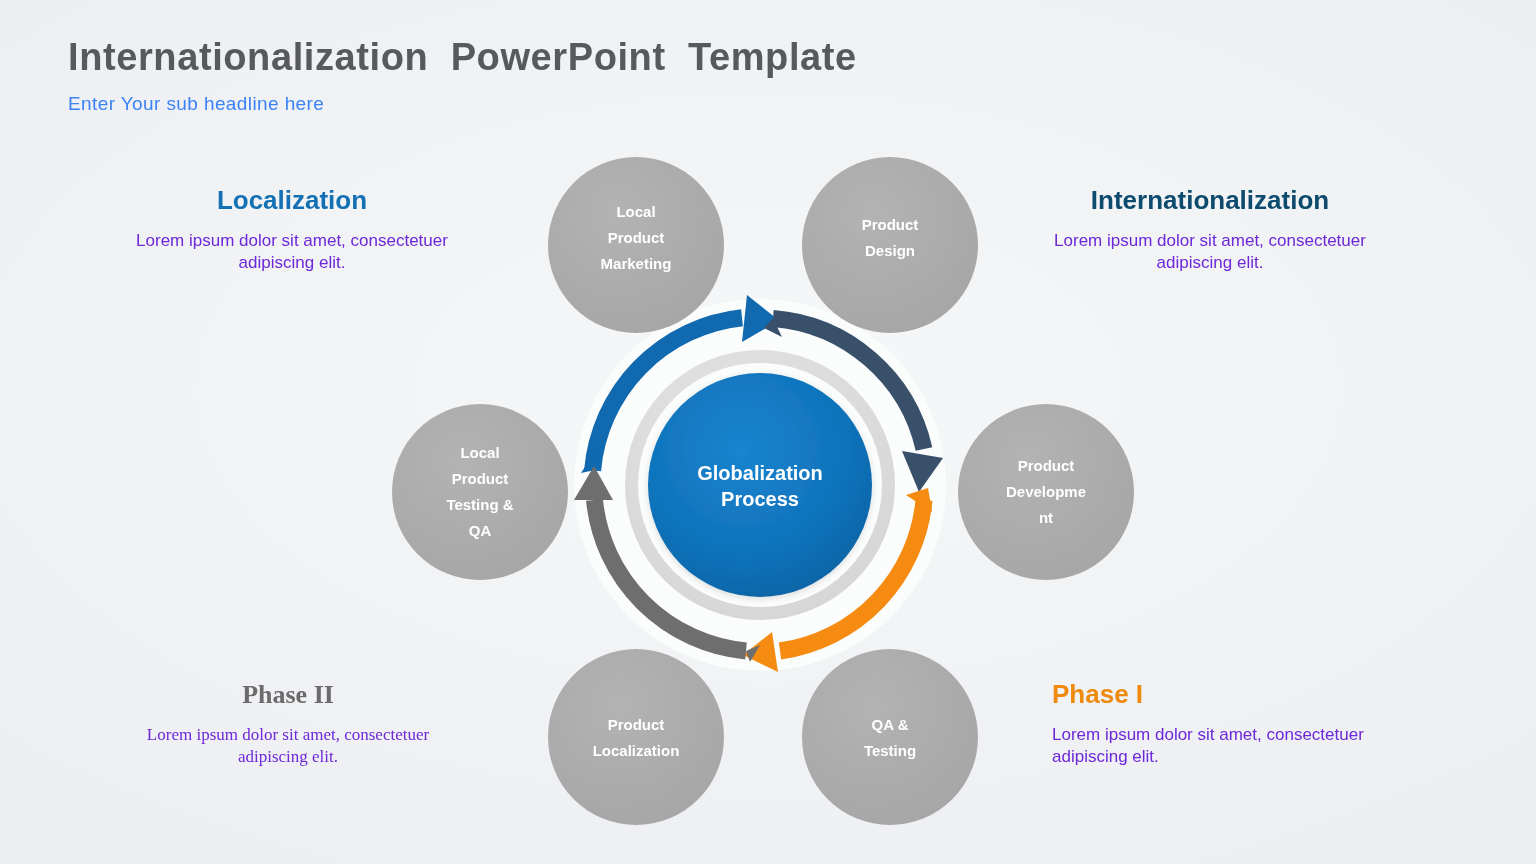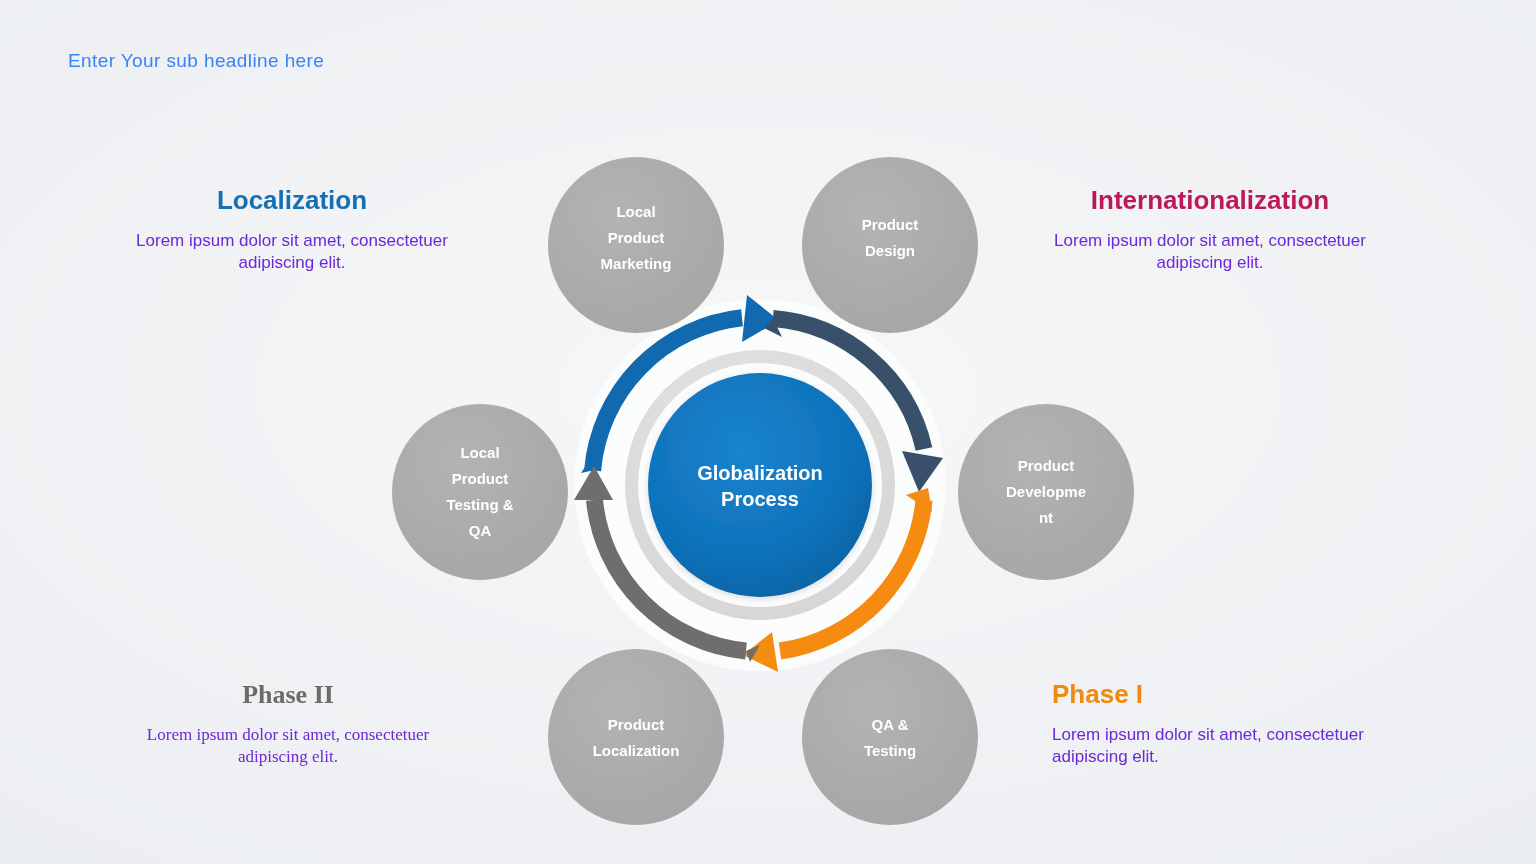--- a/index.html
+++ b/index.html
@@ -43,21 +43,21 @@
     line-height:1.32;
     color:#6d28d9;
   }
 
   #block-localization        { left:132px;  top:186px;  text-align:center; }
   #block-internationalization{ left:1050px; top:186px;  text-align:center; }
   #block-phase-two           { left:128px;  top:680px;  text-align:center;font-family:Liberation Serif, serif; }
   #block-phase-one           { left:1052px; top:680px;  }
 
   #block-localization .side-heading         { color:#1470b5; }
-  #block-internationalization .side-heading { color:#be185d; }
+  #block-internationalization .side-heading { color:#0c4a6e; }
   #block-phase-two .side-heading            { color:#6b6b6b; }
   #block-phase-one .side-heading            { color:#f08a0c; }
 
   
   #diagram {
     position:absolute;
     left:368px;
     top:140px;
     width:800px;
     height:710px;
@@ -74,20 +74,21 @@
     font-family:"Liberation Sans", sans-serif;
     font-size:20px;
     font-weight:bold;
     fill:#ffffff;
   }
 </style>
 </head>
 <body>
 
 <div id="header">
+  <div id="page-title">Internationalization  PowerPoint  Template</div>
   <div id="page-subtitle">Enter Your sub headline here</div>
 </div>
 
 <div class="side-block" id="block-localization">
   <div class="side-heading">Localization</div>
   <div class="side-body">Lorem ipsum dolor sit amet, consectetuer adipiscing elit.</div>
 </div>
 
 <div class="side-block" id="block-internationalization">
   <div class="side-heading">Internationalization</div>

